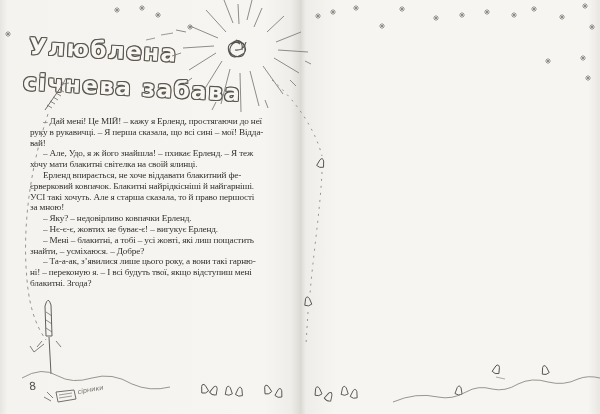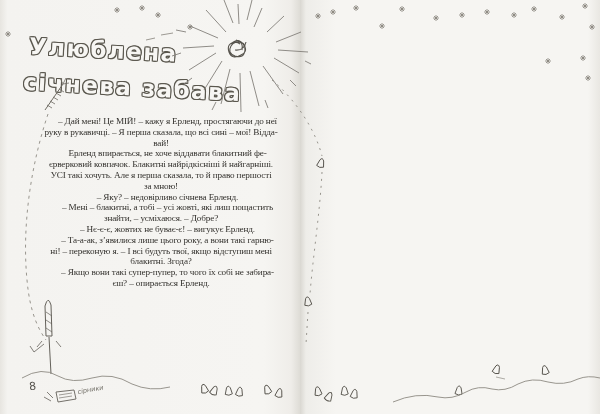--- a/index.html
+++ b/index.html
@@ -3,21 +3,21 @@
 <meta charset="utf-8">
 <style>
   html,body{margin:0;padding:0;}
   body{width:600px;height:414px;overflow:hidden;background:#e7e5e0;
        font-family:"Liberation Serif","DejaVu Serif",serif;}
   .spread{position:relative;width:600px;height:414px;}
   .page{position:absolute;top:0;height:414px;width:300px;}
   .page-left{left:0;background:linear-gradient(90deg,#e7e5e0 0%,#f4f3f0 2.5%,#f6f5f2 88%,#efede9 97%,#dedcd6 100%);}
   .page-right{left:300px;background:linear-gradient(90deg,#d9d7d1 0%,#edecе8 1.5%,#f1f0ec 3%,#f6f5f2 12%,#f6f5f2 96%,#e9e7e2 100%);}
   .page-right{background:linear-gradient(90deg,#d9d7d1 0%,#eeede9 2%,#f6f5f2 12%,#f6f5f2 96%,#e9e7e2 100%);}
-  .body-text{position:absolute;color:#33312d;font-size:9.2px;line-height:10.8px;letter-spacing:-0.15px;text-align:center;}
+  .body-text{position:absolute;color:#33312d;font-size:9.2px;line-height:10.8px;letter-spacing:-0.15px;}
   .body-left{left:30px;top:116px;width:262px;}
   .para{margin:0;white-space:pre-line;text-indent:13px;}
   .chapter-title{position:absolute;left:30px;top:28px;transform:rotate(3deg);transform-origin:left top;
       font-family:"DejaVu Sans",sans-serif;font-weight:700;color:#f7f6f3;letter-spacing:1.5px;line-height:36px;
       font-size:23px;
       text-shadow:1px 0 0 #5b584f,-1px 0 0 #5b584f,0 1px 0 #5b584f,0 -1px 0 #5b584f,
                   1px 1px 0 #5b584f,-1px -1px 0 #5b584f,1px -1px 0 #5b584f,-1px 1px 0 #5b584f;}
   .chapter-title .line{display:block;}
   .chapter-title .line2{margin-left:-4px;}
   .page-num{position:absolute;font-family:"DejaVu Sans",sans-serif;font-size:11px;color:#53504a;}
@@ -32,33 +32,33 @@
 
   <div class="page page-left">
     <div class="chapter-title">
       <span class="line line1">Улюблена</span>
       <span class="line line2">січнева забава</span>
     </div>
     <div class="body-text body-left">
       <p class="para">– Дай мені! Це МІЙ! – кажу я Ерленд, простягаючи до неї
 руку в рукавичці. – Я перша сказала, що всі сині – мої! Відда-
 вай!</p>
+      <p class="para">– Але, Удо, я ж його знайшла! – пхикає Ерленд. – Я теж
+хочу мати блакитні світелка на своїй ялинці.</p>
       <p class="para">Ерленд впирається, не хоче віддавати блакитний фе-
 єрверковий ковпачок. Блакитні найрідкісніші й найгарніші.
-УСІ такі хочуть. Але я перша сказала, то й право першості
+УСІ такі хочуть. Але я старша сказала, то й право першості
 за мною!</p>
-      <p class="para">– Яку? – недовірливо січнева Ерленд.</p>
+      <p class="para">– Яку? – недовірливо ковпачки Ерленд.</p>
+      <p class="para">– Нє-є-є, жовтих не буває-є! – вигукує Ерленд.</p>
       <p class="para">– Мені – блакитні, а тобі – усі жовті, які лиш пощастить
 знайти, – усміхаюся. – Добре?</p>
-      <p class="para">– Нє-є-є, жовтих не буває-є! – вигукує Ерленд.</p>
       <p class="para">– Та-а-ак, з’явилися лише цього року, а вони такі гарню-
 ні! – переконую я. – І всі будуть твої, якщо відступиш мені
 блакитні. Згода?</p>
-      <p class="para">– Якщо вони такі супер-пупер, то чого їх собі не забира-
-єш? – опирається Ерленд.</p>
     </div>
     <div class="page-num page-num-left">8</div>
   </div>
 
   <div class="page page-right">
     
     
   </div>
 
   <svg class="doodles" width="600" height="414" viewBox="0 0 600 414">

